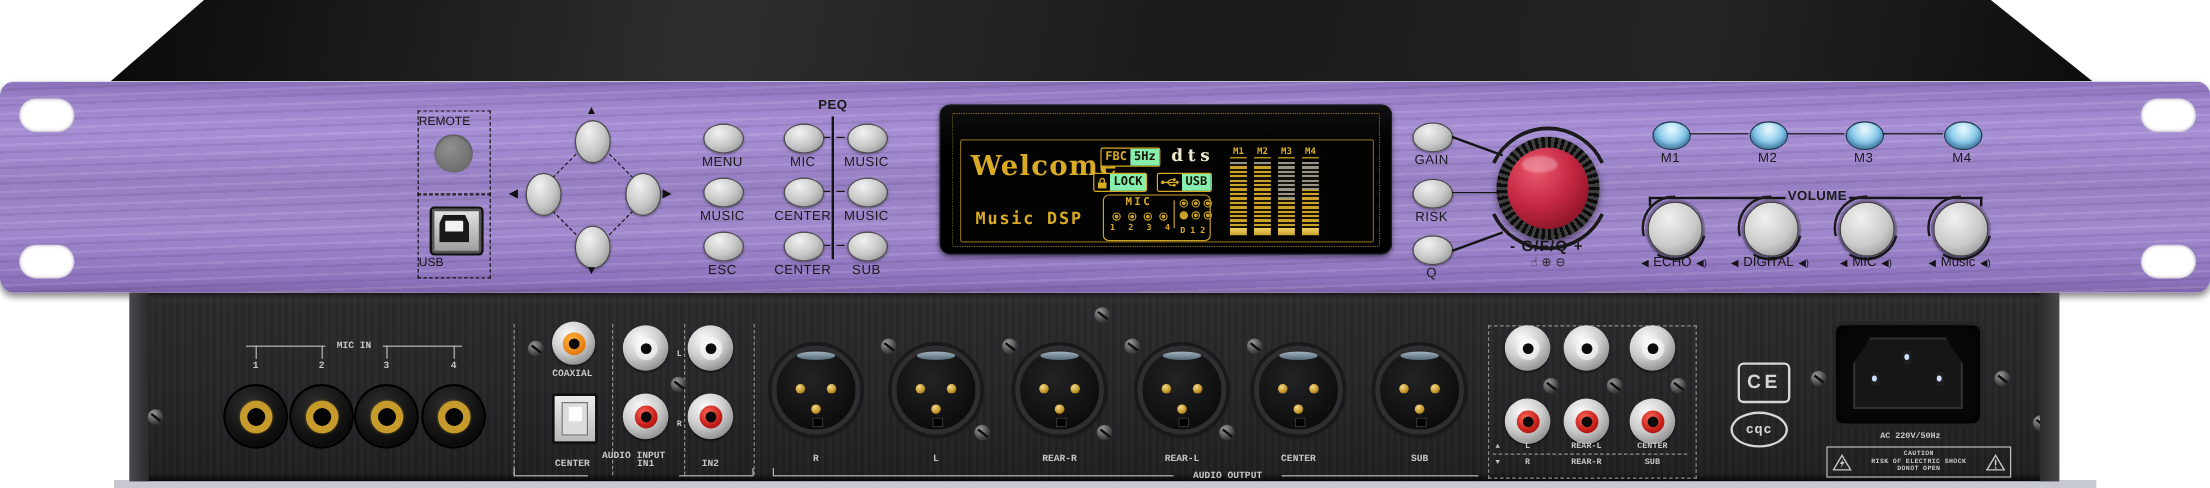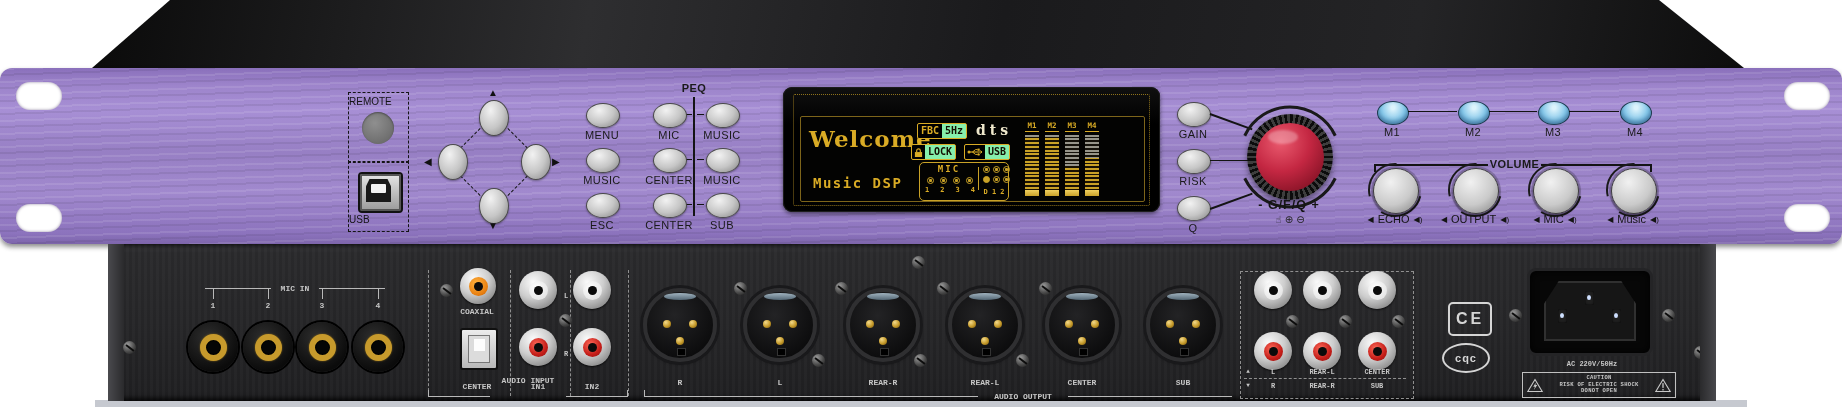--- a/index.html
+++ b/index.html
@@ -387,21 +387,21 @@
     <div class="vknob" style="left:1453px;top:100px"></div>
     <div class="vknob" style="left:1533px;top:100px"></div>
     <div class="vknob" style="left:1611px;top:100px"></div>
     <div class="vol-label" style="left:1357px;top:145px">
       <span class="spk">◀</span>
       <span>ECHO</span>
       <span class="spk">◀)</span>
     </div>
     <div class="vol-label" style="left:1437px;top:145px">
       <span class="spk">◀</span>
-      <span>OUTPUT</span>
+      <span>DIGITAL</span>
       <span class="spk">◀)</span>
     </div>
     <div class="vol-label" style="left:1517px;top:145px">
       <span class="spk">◀</span>
       <span>MIC</span>
       <span class="spk">◀)</span>
     </div>
     <div class="vol-label" style="left:1595px;top:145px">
       <span class="spk">◀</span>
       <span>Music</span>

